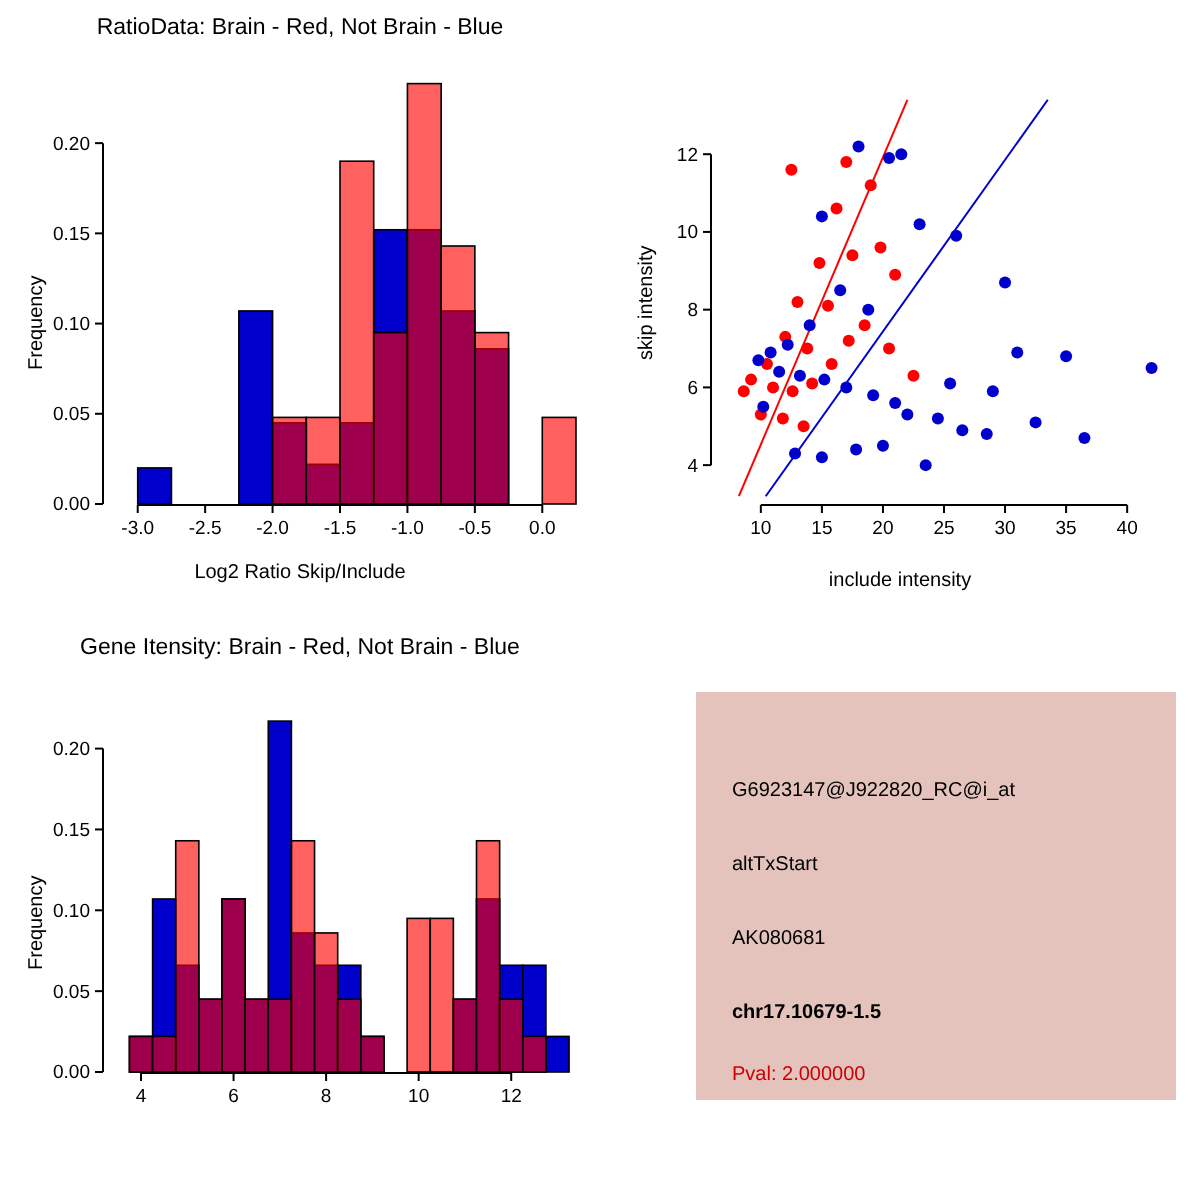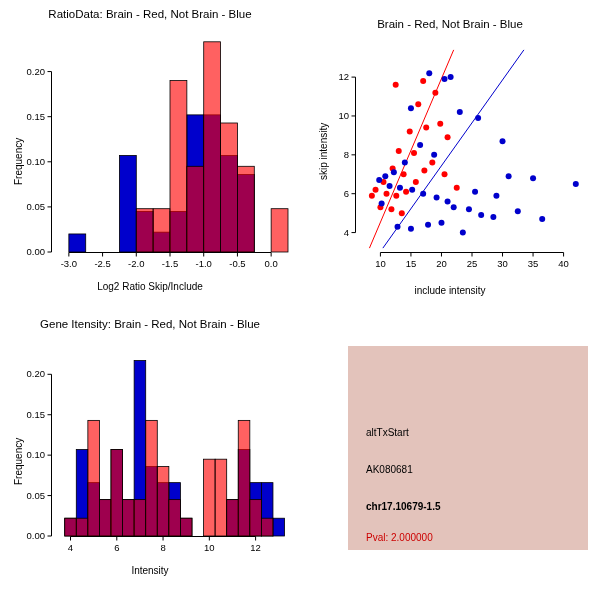--- a/index.html
+++ b/index.html
@@ -83,21 +83,20 @@
         <rect x="220.57142857142858" y="122.99574468085106" width="16.857142857142833" height="129.00425531914894" fill="#ff0000" stroke="#000" stroke-width="0.8" fill-opacity="0.62"></rect>
         <rect x="237.42857142857142" y="166.29787234042553" width="16.85714285714286" height="85.70212765957447" fill="#ff0000" stroke="#000" stroke-width="0.8" fill-opacity="0.62"></rect>
         <rect x="271.1428571428571" y="208.69787234042553" width="16.85714285714289" height="43.30212765957447" fill="#ff0000" stroke="#000" stroke-width="0.8" fill-opacity="0.62"></rect>
       </g>
     </svg>
   <div class="axlabel" style="position:absolute;left:10px;top:281px;width:280px;">Log2 Ratio Skip/Include</div>
   <div class="ylabel" style="position:absolute;left:13px;top:185px;">Frequency</div>
 </div>
 
 <div class="panel" id="panel-scatter" style="left:300px;top:0;width:300px;height:300px;">
-  <div class="ptitle" style="position:absolute;left:0;top:18px;width:300px;">Brain - Red, Not Brain - Blue</div>
   <svg id="svg-scatter" width="300" height="300">
       <line x1="80.42105263157895" y1="252.5" x2="263.57894736842104" y2="252.5" stroke="#000" stroke-width="1"></line>
       <line x1="80.42105263157895" y1="252.5" x2="80.42105263157895" y2="256.5" stroke="#000" stroke-width="1"></line>
       <text x="80.42105263157895" y="267" text-anchor="middle" font-family="Liberation Sans, sans-serif" font-size="9.5" fill="#000">10</text>
       <line x1="110.94736842105263" y1="252.5" x2="110.94736842105263" y2="256.5" stroke="#000" stroke-width="1"></line>
       <text x="110.94736842105263" y="267" text-anchor="middle" font-family="Liberation Sans, sans-serif" font-size="9.5" fill="#000">15</text>
       <line x1="141.4736842105263" y1="252.5" x2="141.4736842105263" y2="256.5" stroke="#000" stroke-width="1"></line>
       <text x="141.4736842105263" y="267" text-anchor="middle" font-family="Liberation Sans, sans-serif" font-size="9.5" fill="#000">20</text>
       <line x1="172" y1="252.5" x2="172" y2="256.5" stroke="#000" stroke-width="1"></line>
       <text x="172" y="267" text-anchor="middle" font-family="Liberation Sans, sans-serif" font-size="9.5" fill="#000">25</text>
@@ -241,22 +240,22 @@
         <rect x="168.84313725490196" y="199.61702127659575" width="11.568627450980415" height="36.38297872340425" fill="#ff0000" stroke="#000" stroke-width="0.8" fill-opacity="0.62"></rect>
         <rect x="180.41176470588238" y="218.2127659574468" width="11.568627450980358" height="17.787234042553195" fill="#ff0000" stroke="#000" stroke-width="0.8" fill-opacity="0.62"></rect>
         <rect x="203.54901960784315" y="159.1914893617021" width="11.568627450980387" height="76.80851063829789" fill="#ff0000" stroke="#000" stroke-width="0.8" fill-opacity="0.62"></rect>
         <rect x="215.11764705882354" y="159.1914893617021" width="11.568627450980387" height="76.80851063829789" fill="#ff0000" stroke="#000" stroke-width="0.8" fill-opacity="0.62"></rect>
         <rect x="226.68627450980392" y="199.61702127659575" width="11.568627450980415" height="36.38297872340425" fill="#ff0000" stroke="#000" stroke-width="0.8" fill-opacity="0.62"></rect>
         <rect x="238.25490196078434" y="120.38297872340426" width="11.568627450980387" height="115.61702127659574" fill="#ff0000" stroke="#000" stroke-width="0.8" fill-opacity="0.62"></rect>
         <rect x="249.82352941176472" y="199.61702127659575" width="11.568627450980415" height="36.38297872340425" fill="#ff0000" stroke="#000" stroke-width="0.8" fill-opacity="0.62"></rect>
         <rect x="261.39215686274514" y="218.2127659574468" width="11.568627450980387" height="17.787234042553195" fill="#ff0000" stroke="#000" stroke-width="0.8" fill-opacity="0.62"></rect>
       </g>
     </svg>
-  <div class="axlabel" style="position:absolute;left:10px;top:265px;width:280px;">Intensity</div>
   <div class="ylabel" style="position:absolute;left:13px;top:185px;">Frequency</div>
 </div>
 
 <div id="infobox" style="left:348px;top:346px;width:240px;height:204px;">
+  <div class="line" style="left:18px;top:44px;">G6923147@J922820_RC@i_at</div>
   <div class="line" style="left:18px;top:81px;">altTxStart</div>
   <div class="line" style="left:18px;top:118px;text-align:center;">AK080681</div>
   <div class="line" style="left:18px;top:155px;font-weight:bold;">chr17.10679-1.5</div>
   <div class="line pval" style="left:18px;top:186px;">Pval: 2.000000</div>
 </div>
 
 </body></html>

